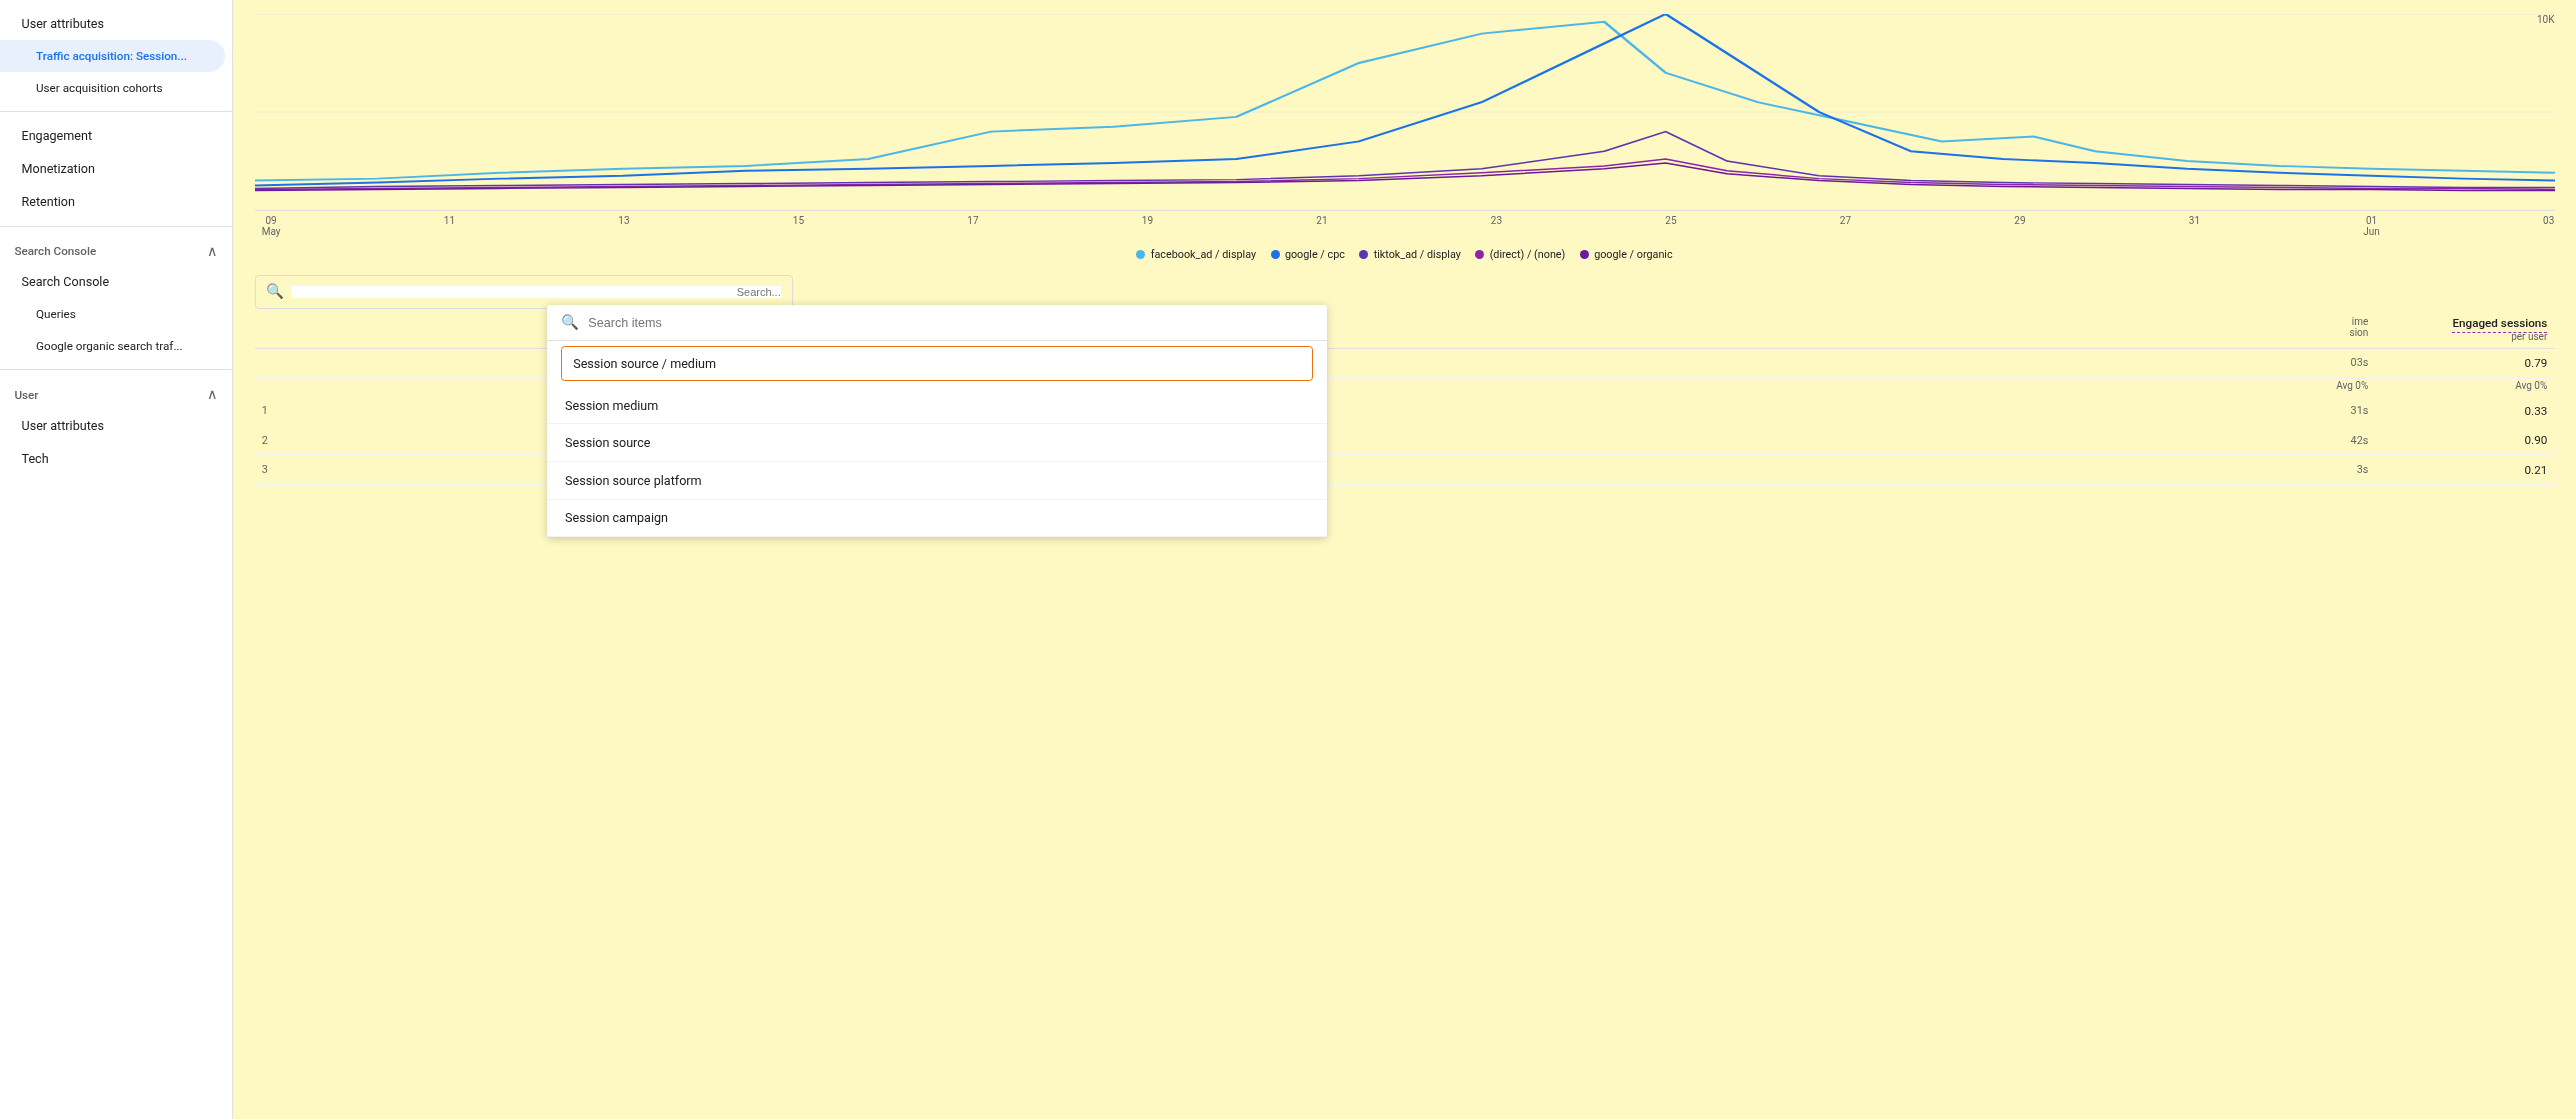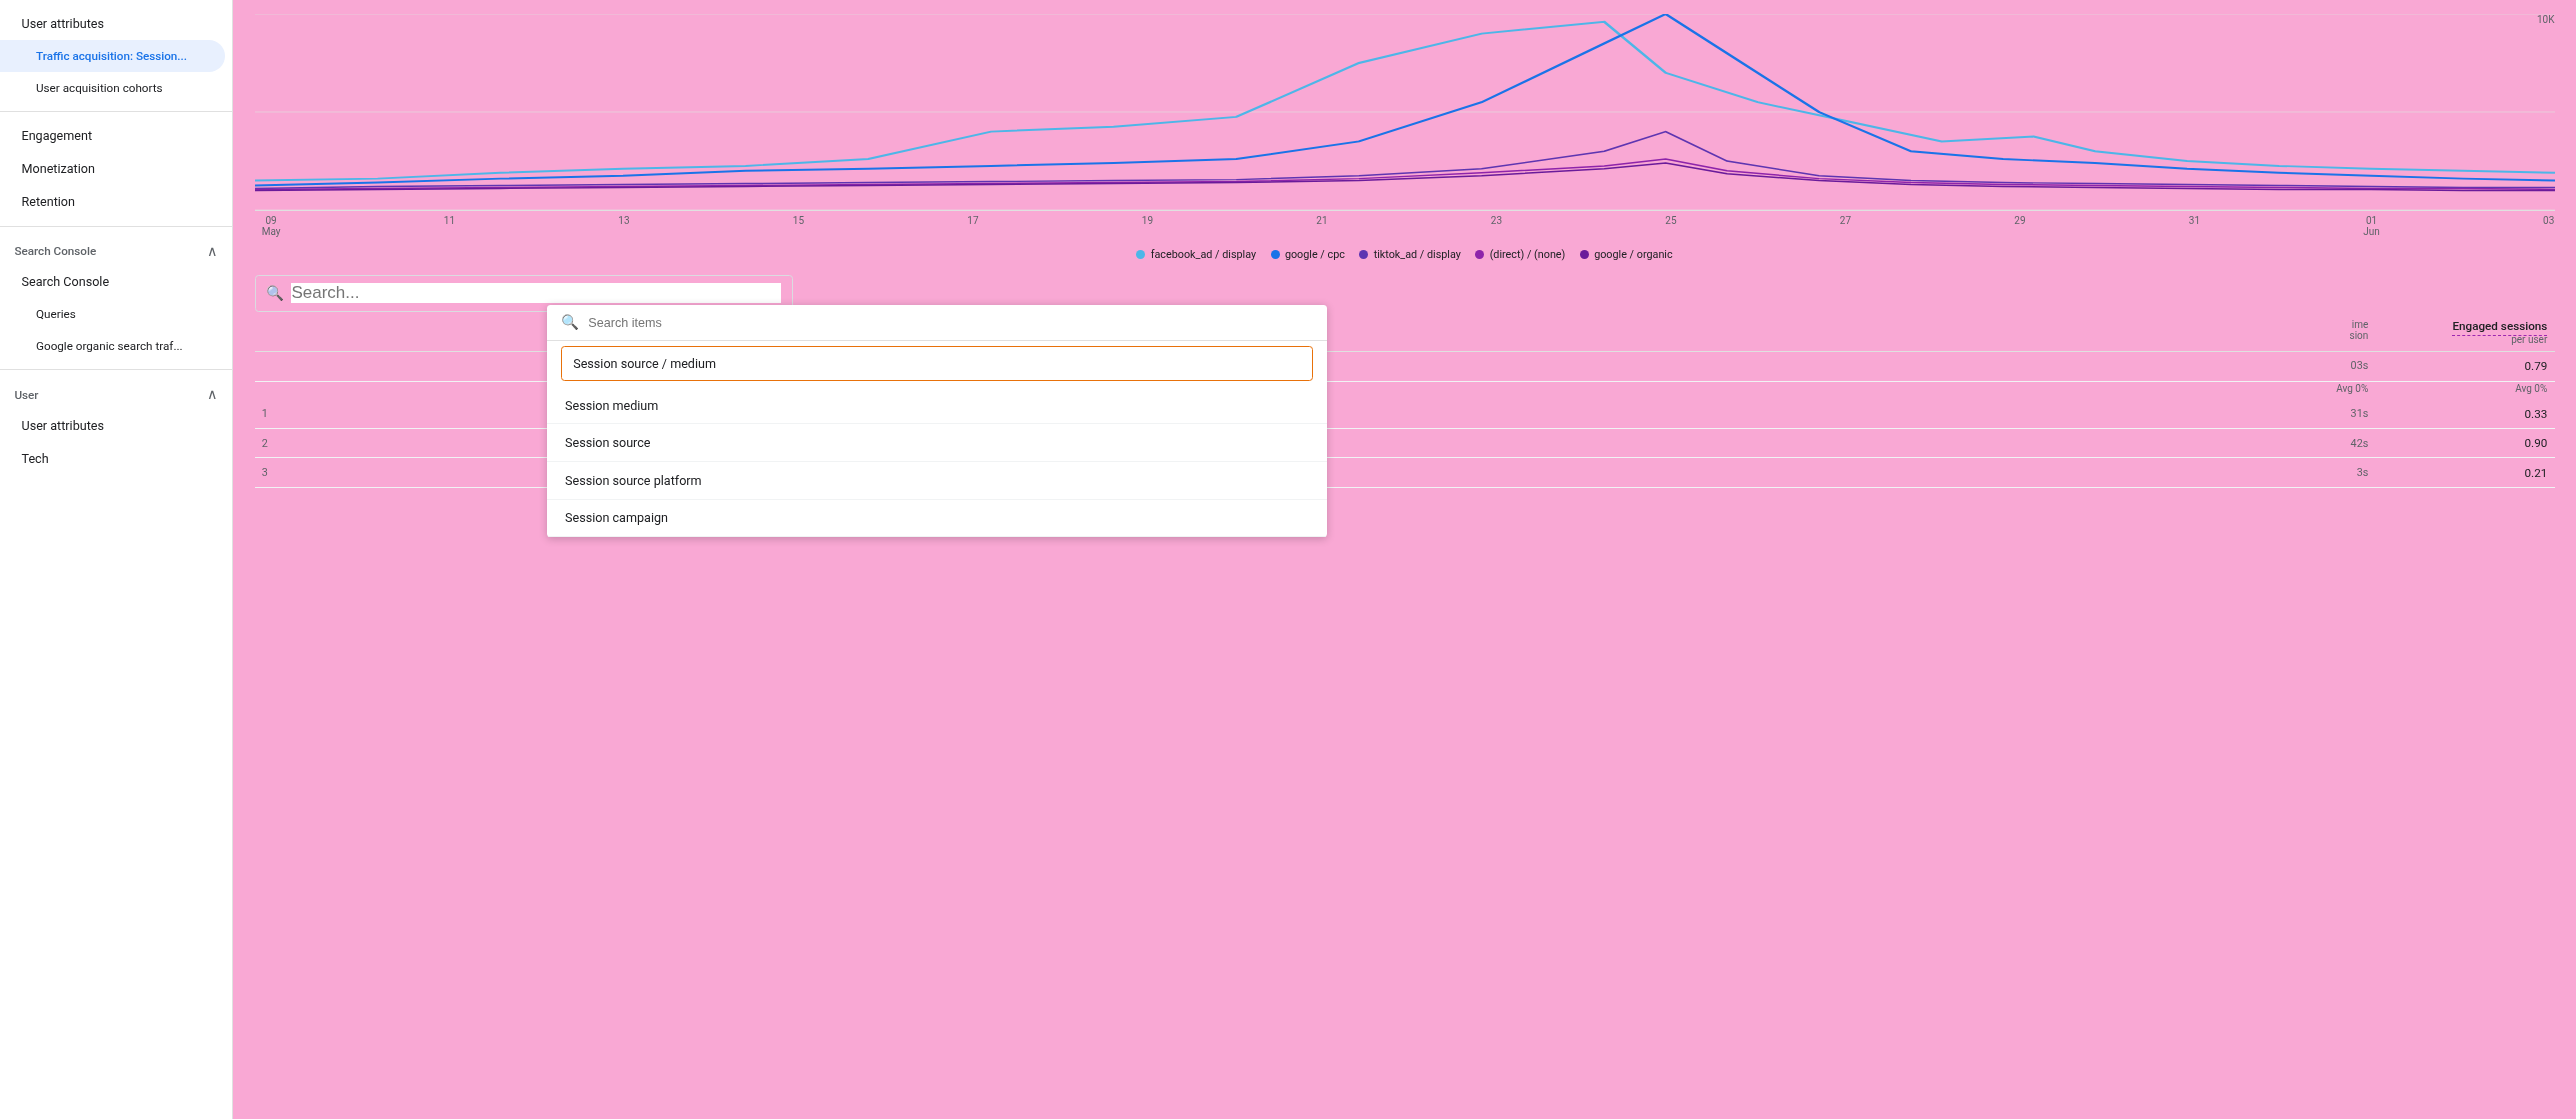--- a/index.html
+++ b/index.html
@@ -42,21 +42,21 @@
       cursor: pointer;
       user-select: none;
     }
     .chevron { font-size: 14.4px; color: #5f6368; }
     .divider { height: 0.9px; background: #e0e0e0; margin: 7.2px 0; }
 
     
     .main {
       flex: 1;
       overflow-y: auto;
-      background: #f9a8d4;
+      background: #fef9c3;
       position: relative;
     }
 
     
     .chart-area {
       padding: 14.4px 21.5px 7.2px 21.5px;
       position: relative;
     }
 
     .chart-container {
@@ -113,23 +113,24 @@
       border-radius: 3.6px;
       padding: 7.2px 10.8px;
       margin: 0 21.5px 0 21.5px;
       gap: 7.2px;
       width: calc(100% - 43px);
       max-width: 538px;
     }
     .search-bar input {
       border: none;
       outline: none;
-      font-size: 17px;
+      font-size: 11px;
       color: #5f6368;
       flex: 1;
+      text-align: right;
     }
 
     
     .dropdown-overlay {
       position: absolute;
       left: 314px;
       top: 305px;
       background: #fff;
       border-radius: 3.6px;
       box-shadow: 0 1.8px 9px rgba(0,0,0,0.2);

